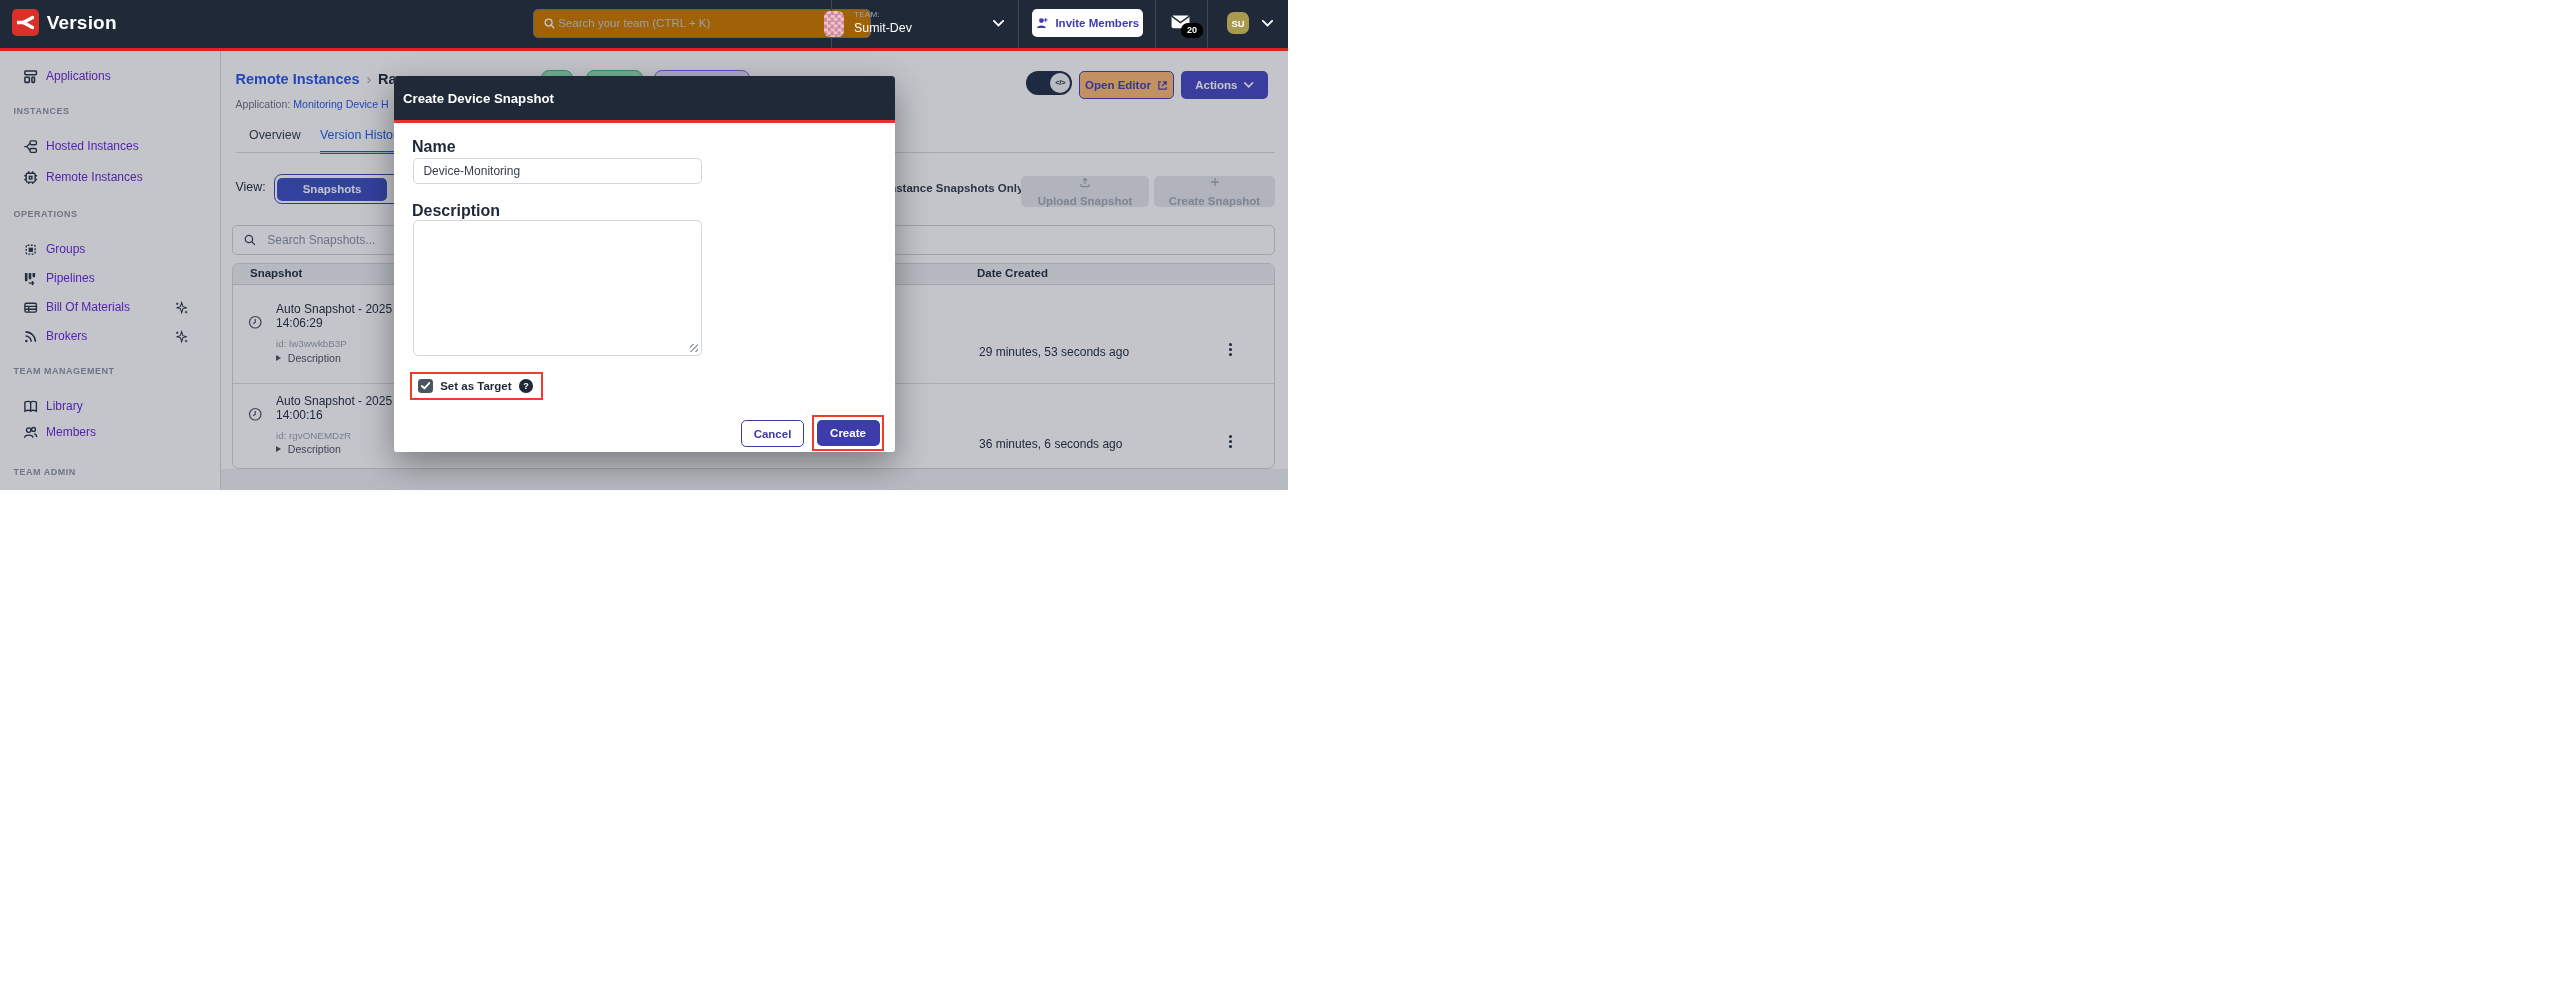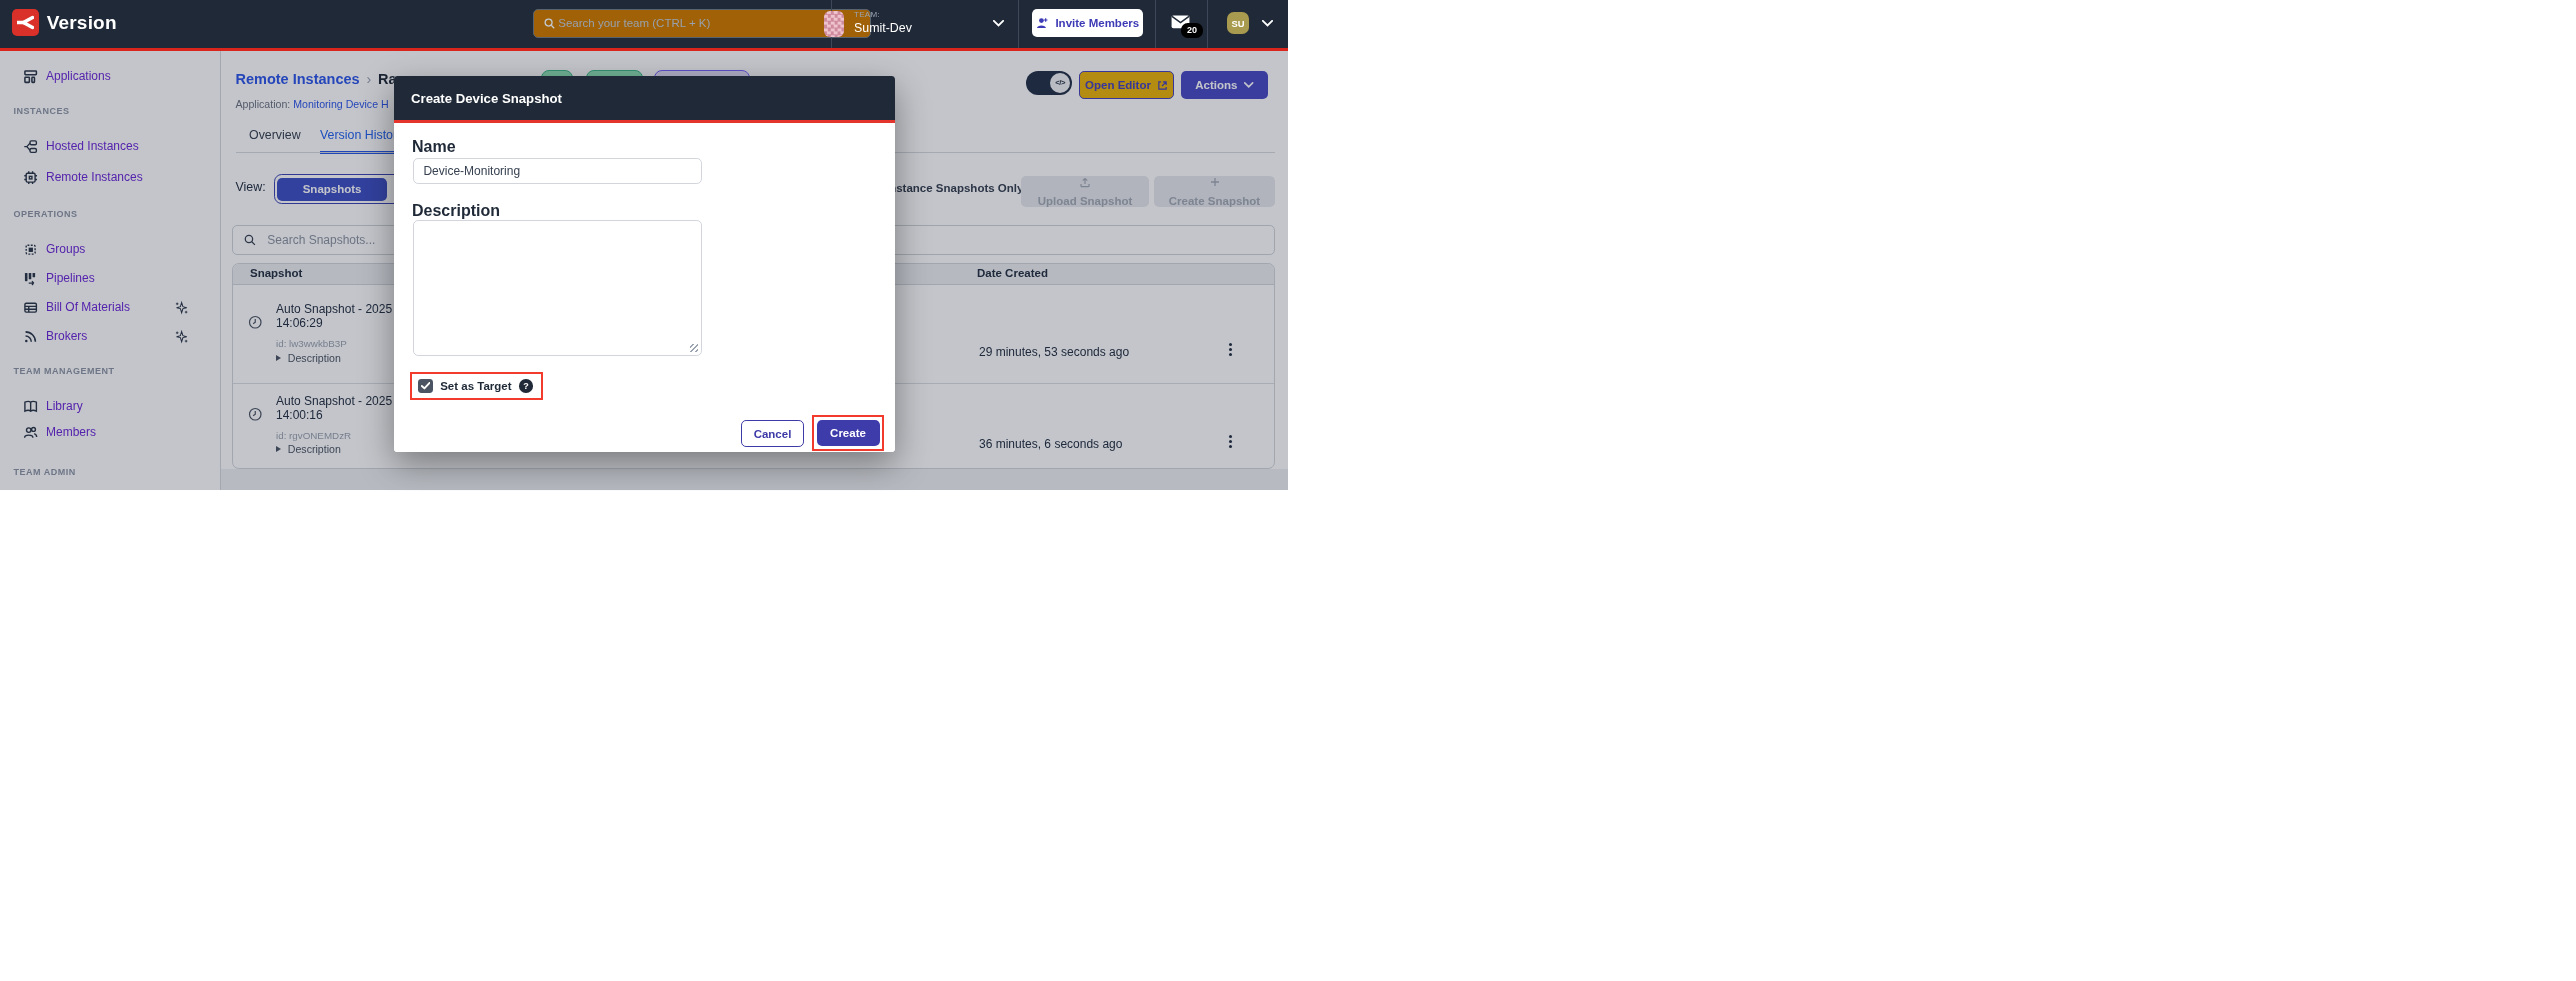--- a/index.html
+++ b/index.html
@@ -43,21 +43,21 @@
   .crumb .sep{color:#9aa3b2;font-weight:normal;}
   .crumb .cur{color:#1f2937;}
   .appline{position:absolute;left:14.5px;top:48px;font-size:10.6px;}
   .appline .lbl{color:#6b7280;}
   .appline a{color:#2d56ea;text-decoration:none;cursor:pointer;}
   .pill{position:absolute;top:19.6px;height:16px;border-radius:8.5px;box-sizing:border-box;}
   .pill.green{background:#8fe3b6;border:1.3px solid #3fba8a;}
   .pill.purple{background:#e3def8;border:1.3px solid #7764fe;}
   .devtoggle{position:absolute;left:805px;top:21px;width:46px;height:24px;border-radius:12px;background:#233047;display:flex;align-items:center;justify-content:flex-end;padding:1.7px;box-sizing:border-box;cursor:pointer;}
   .devtoggle .knob{width:20.4px;height:20.4px;border-radius:50%;background:#f2f3f5;color:#2b3648;font-size:7.7px;font-weight:bold;display:flex;align-items:center;justify-content:center;letter-spacing:-0.4px;}
-  .btn-outline{position:absolute;display:flex;align-items:center;justify-content:center;gap:6px;background:#eab308;border:1.3px solid #4340c0;color:#4340c0;font-size:11.5px;font-weight:bold;border-radius:5.1px;box-sizing:border-box;cursor:pointer;}
+  .btn-outline{position:absolute;display:flex;align-items:center;justify-content:center;gap:6px;background:#fdba74;border:1.3px solid #4340c0;color:#4340c0;font-size:11.5px;font-weight:bold;border-radius:5.1px;box-sizing:border-box;cursor:pointer;}
   .btn-solid{position:absolute;display:flex;align-items:center;justify-content:center;gap:6.8px;background:#4a4ac5;color:#ffffff;font-size:11.5px;font-weight:bold;border-radius:5.1px;box-sizing:border-box;cursor:pointer;border:none;}
   .tab{position:absolute;top:78px;font-size:12.4px;color:#374151;cursor:pointer;}
   .tab.active{color:#2360ef;}
   .tab-underline{position:absolute;left:99px;top:101px;width:95px;height:2.6px;background:#2457e6;}
   .tabs-border{position:absolute;left:14.5px;top:102px;width:1039px;height:0.9px;background:#d7dade;}
   .view-label{position:absolute;left:14.5px;top:130px;font-size:12.4px;color:#243042;}
   .segmented{position:absolute;left:53px;top:124px;height:30px;border:1.7px solid #3c45b5;border-radius:7.7px;display:flex;align-items:center;padding:1.7px;box-sizing:border-box;gap:1.7px;}
   .seg-opt{height:23px;display:flex;align-items:center;padding:0 26px;font-size:11.5px;border-radius:5.1px;cursor:pointer;color:#6b7280;}
   .seg-opt.active{background:#3e4fc5;color:#ffffff;font-weight:bold;}
   .snap-only{position:absolute;left:665px;top:132px;width:145px;font-size:11.5px;font-weight:bold;color:#374151;white-space:nowrap;}
@@ -77,21 +77,21 @@
   .tri{width:0;height:0;border-left:5.1px solid #4b5563;border-top:3.4px solid transparent;border-bottom:3.4px solid transparent;}
   .ts{position:absolute;left:746px;font-size:12px;color:#243042;}
   .kebab{position:absolute;left:990px;width:15.3px;height:17px;display:flex;flex-direction:column;align-items:center;justify-content:center;gap:1.7px;cursor:pointer;}
   .kebab i{width:3px;height:3px;border-radius:50%;background:#243042;}
   .below-table{position:absolute;left:0;top:419px;width:1067px;height:21px;background:#eff0f2;}
 
   
   #backdrop{position:absolute;left:0;top:50px;width:1288px;height:440px;background:rgba(15,23,42,0.25);z-index:30;}
   #modal{position:absolute;left:394px;top:76px;width:501px;height:376px;z-index:40;border-radius:3.4px;box-shadow:0 12px 34px rgba(0,0,0,.38);background:#fff;}
   .modal-head{position:absolute;left:0;top:0;width:100%;height:44px;background:#1f2937;border-radius:3.4px 3.4px 0 0;display:flex;align-items:center;}
-  .modal-title{color:#ffffff;font-size:13.2px;font-weight:bold;padding-left:17px;}
+  .modal-title{color:#ffffff;font-size:13.2px;font-weight:bold;padding-left:9px;}
   .modal-redline{position:absolute;left:0;top:44px;width:100%;height:3.4px;background:#e5342b;}
   .modal-body{position:absolute;left:0;top:48px;width:100%;height:328px;background:#ffffff;border-radius:0 0 3.4px 3.4px;}
   .fld-label{position:absolute;left:18px;font-size:16px;font-weight:bold;color:#1f2937;}
   .fld-input{position:absolute;left:19px;width:289px;border:0.9px solid #d2d6dc;border-radius:5.1px;font-size:12px;color:#374151;padding:0 9.4px;box-sizing:border-box;font-family:"Liberation Sans",sans-serif;outline:none;background:#fff;}
   .fld-area{position:absolute;left:19px;top:96px;width:289px;height:136px;border:0.9px solid #d2d6dc;border-radius:5.1px;box-sizing:border-box;background:#fff;}
   .resize-grip{position:absolute;right:2.6px;bottom:2.6px;width:8.5px;height:8.5px;
     background:repeating-linear-gradient(135deg,transparent 0 2.1px,#9aa3b0 2.1px 3.4px);cursor:nwse-resize;}
   .target-group{position:absolute;left:16px;top:248px;height:28px;border:2.1px solid #f23b2d;display:flex;align-items:center;gap:7.7px;padding:0 8.5px 0 6px;box-sizing:border-box;background:#fff;}
   .checkbox{width:14.5px;height:14.5px;border-radius:3.4px;background:#4a5462;display:flex;align-items:center;justify-content:center;cursor:pointer;}
   .target-label{font-size:11.5px;font-weight:bold;color:#1f2937;}

